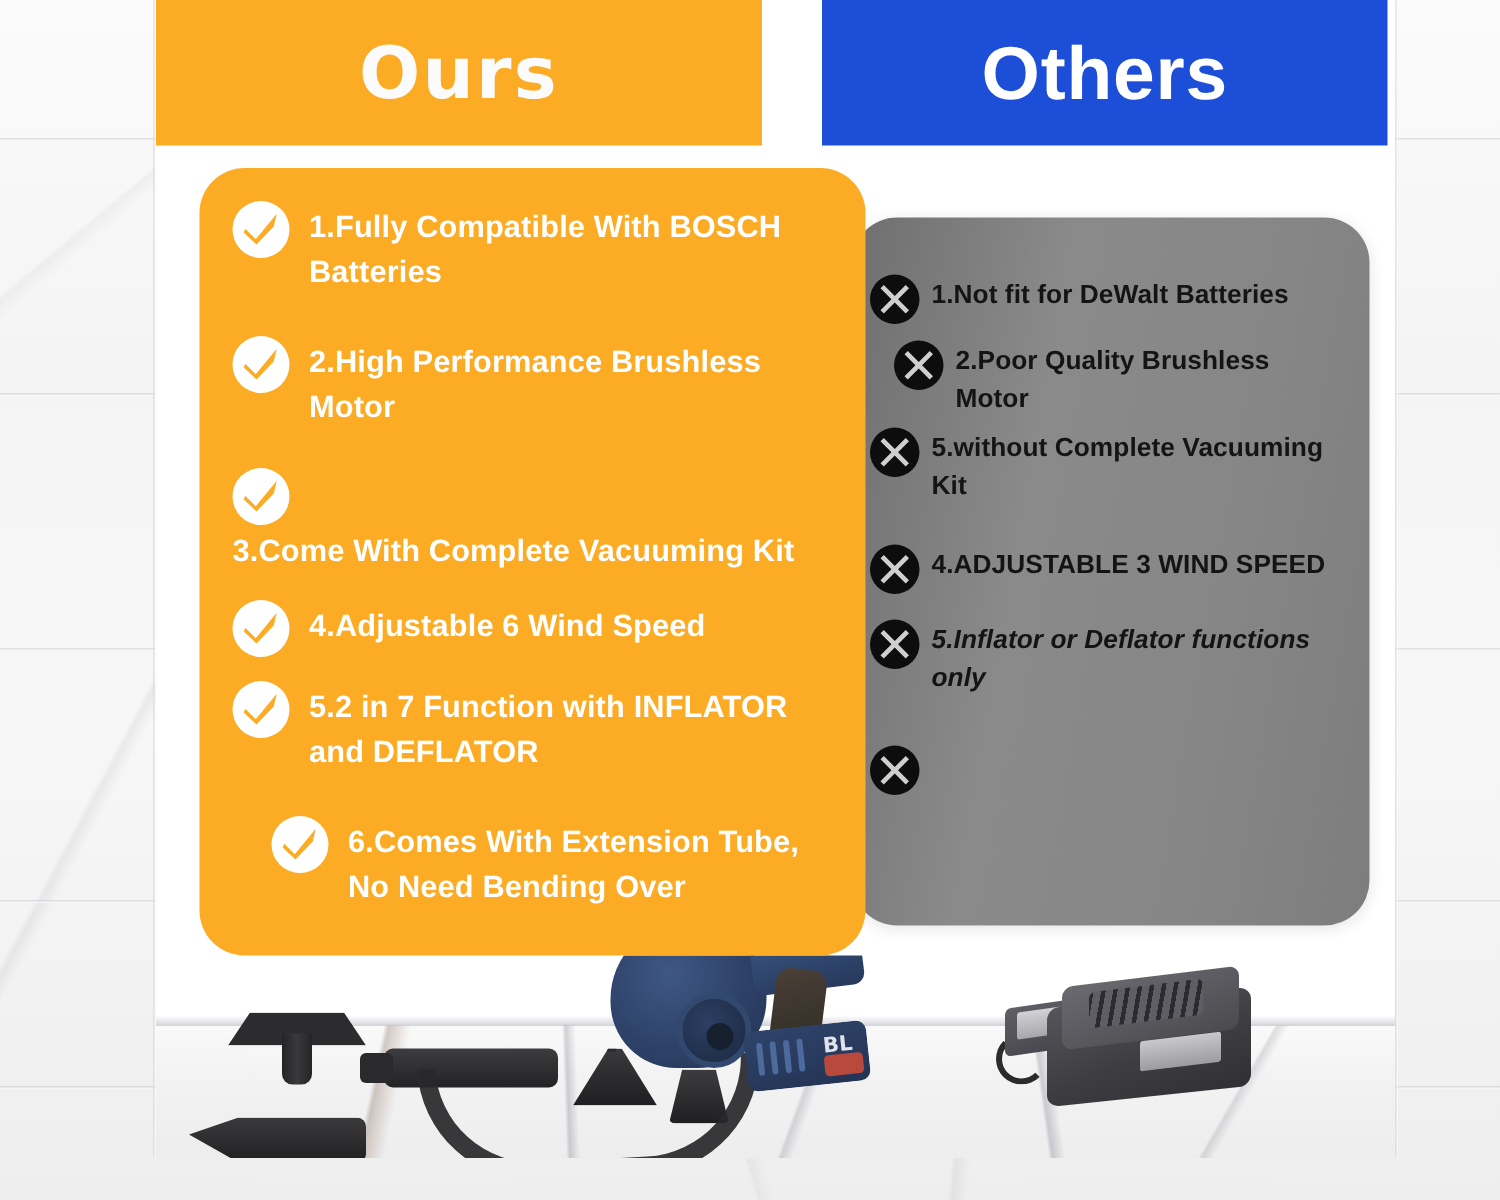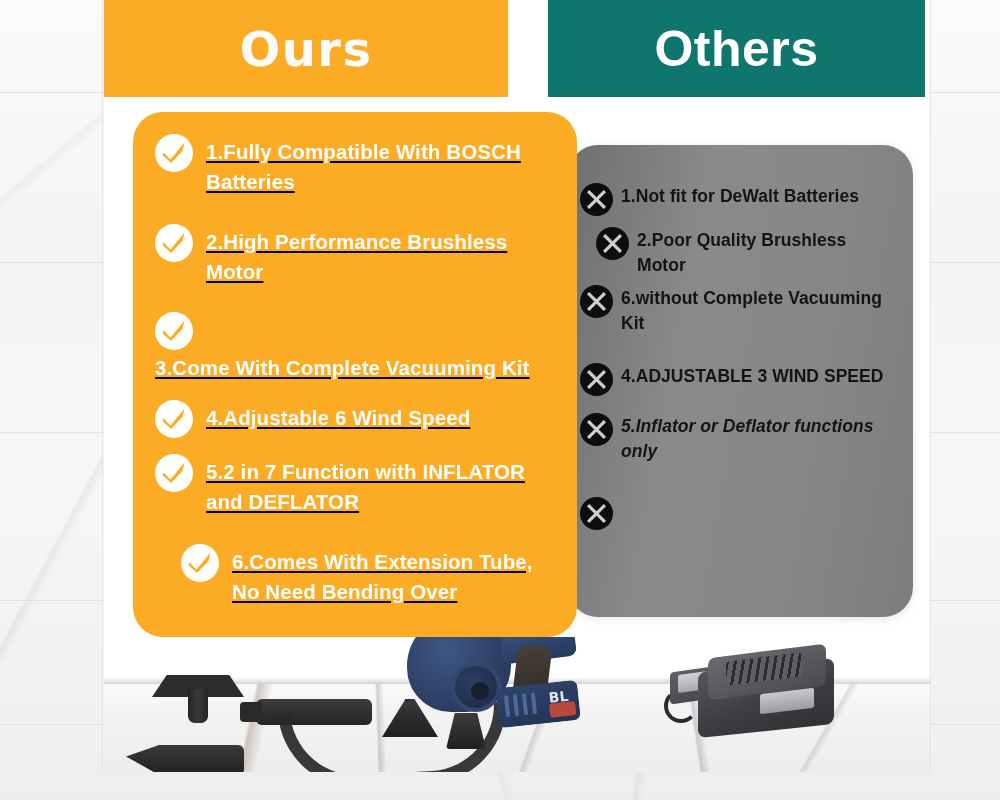--- a/index.html
+++ b/index.html
@@ -34,21 +34,21 @@
   
   .panel{
     position:absolute; left:104px; top:0; width:826px; height:772px;
     background:#ffffff;
   }
 
   
   .hdr{ position:absolute; top:0; height:97px; display:flex;
         align-items:center; justify-content:center; }
   .hdr-ours{ left:104px; width:404px; background:#fcab24; }
-  .hdr-others{ left:548px; width:377px; background:#0f766e; }
+  .hdr-others{ left:548px; width:377px; background:#1d4ed8; }
   .hdr-ours .ttl{
     color:#fbfbfb; font-size:48px; font-weight:800; letter-spacing:1.5px;
     font-family:"DejaVu Sans", sans-serif;
   }
   .hdr-others .ttl{
     color:#ffffff; font-size:50px; font-weight:700; letter-spacing:.5px;
   }
 
   
   .card-ours{
@@ -60,21 +60,21 @@
     background:linear-gradient(100deg,#6f6f6f 0%,#8a8a8a 35%,#868686 70%,#7d7d7d 100%);
     border-radius:30px; z-index:2;
     box-shadow:0 2px 10px rgba(0,0,0,.10);
   }
 
   
   .rows{ position:absolute; left:0; top:0; width:100%; }
   .row{ display:flex; align-items:flex-start; }
 
   
-  .card-ours .row{ padding:0 26px 0 22px;text-decoration:underline; }
+  .card-ours .row{ padding:0 26px 0 22px; }
   .card-ours .rowtxt{
     color:#ffffff; font-weight:700; font-size:20.5px; line-height:30px;
     letter-spacing:.1px; padding-top:3px;
   }
   .chk{
     flex:0 0 auto; width:38px; height:38px; border-radius:50%;
     background:#ffffff; margin-right:13px; position:relative;
   }
   .chk svg{ position:absolute; left:7px; top:8px; }
 
@@ -278,21 +278,21 @@
           </svg>
         </div>
         <div class="rowtxt">2.Poor Quality Brushless Motor</div>
       </div>
       <div class="row" style="position: absolute; top: 140px; left: 0px; right: 0px;">
         <div class="xic">
           <svg width="21" height="21" viewBox="0 0 21 21">
             <path d="M3.2 1.0 L10.5 8.3 L17.8 1.0 L20.0 3.2 L12.7 10.5 L20.0 17.8 L17.8 20.0 L10.5 12.7 L3.2 20.0 L1.0 17.8 L8.3 10.5 L1.0 3.2 Z" fill="#cfcfcf"></path>
           </svg>
         </div>
-        <div class="rowtxt">6.without Complete Vacuuming Kit</div>
+        <div class="rowtxt">5.without Complete Vacuuming Kit</div>
       </div>
       <div class="row" style="position: absolute; top: 218px; left: 0px; right: 0px;">
         <div class="xic">
           <svg width="21" height="21" viewBox="0 0 21 21">
             <path d="M3.2 1.0 L10.5 8.3 L17.8 1.0 L20.0 3.2 L12.7 10.5 L20.0 17.8 L17.8 20.0 L10.5 12.7 L3.2 20.0 L1.0 17.8 L8.3 10.5 L1.0 3.2 Z" fill="#cfcfcf"></path>
           </svg>
         </div>
         <div class="rowtxt">4.ADJUSTABLE 3 WIND SPEED</div>
       </div>
       <div class="row" style="position: absolute; top: 268px; left: 0px; right: 0px; font-style: italic;">

